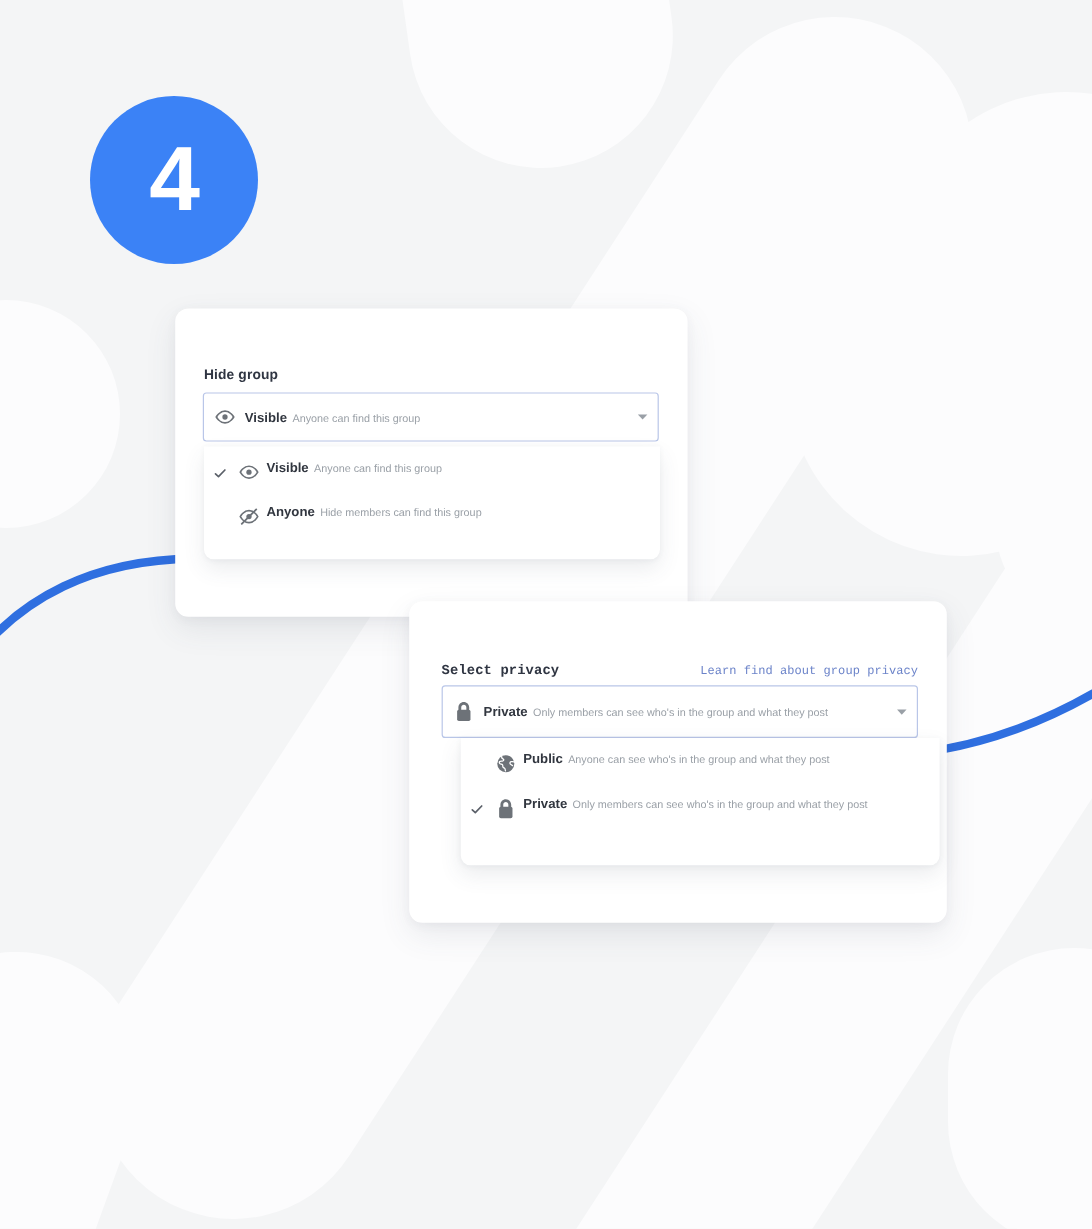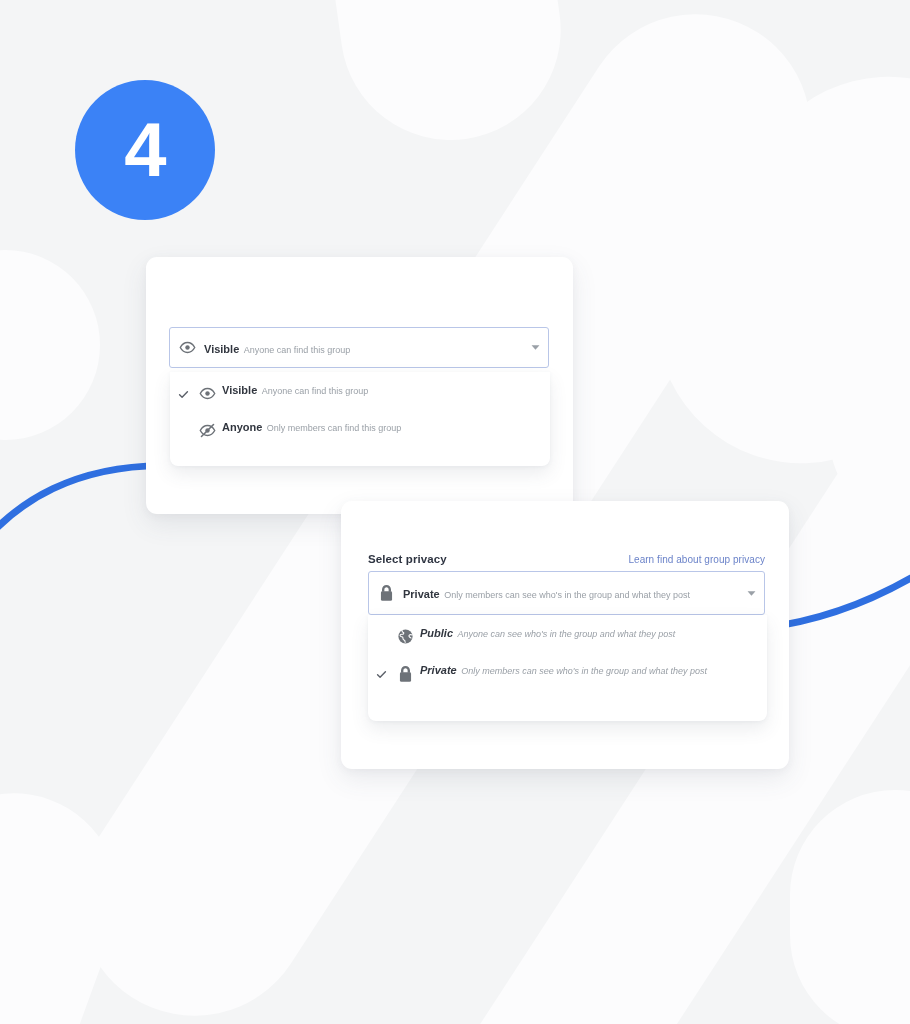--- a/index.html
+++ b/index.html
@@ -132,21 +132,21 @@
 
   .card-inner { position: relative; height: 100%; }
 
   .section-header {
     position: absolute;
     display: flex;
     align-items: baseline;
     justify-content: space-between;
   }
   #card-hide-group .section-header { left: 24px; top: 50px; width: 370px; }
-  #card-select-privacy .section-header { left: 27px; top: 52px; width: 397px; }
+  #card-select-privacy .section-header { left: 27px; top: 52px; width: 397px; font-family: Liberation Mono, monospace; }
 
   .section-title {
     font-size: 11.5px;
     font-weight: 700;
     color: #2f3542;
     letter-spacing: 0.1px;
   }
   .header-link {
     font-size: 10px;
     color: #6b83c9;
@@ -210,24 +210,23 @@
     border-radius: 0 0 8px 8px;
     z-index: 5;
     box-shadow: 0 8px 18px rgba(70, 80, 100, 0.10),
                 0 1px 4px rgba(70, 80, 100, 0.06);
   }
   #hide-group-menu {
     left: 170px; top: 372px;
     width: 380px; height: 94px;
   }
   #privacy-menu {
-    left: 368px; top: 615px;
+    left: 384px; top: 615px;
     width: 399px; height: 106px;
     z-index: 7;
-    font-style: italic;
   }
 
   .menu-item {
     display: flex;
     align-items: flex-start;
     padding: 7px 10px 7px 4px;
     cursor: pointer;
   }
   .mi-check {
     width: 18px;
@@ -282,20 +281,23 @@
 <svg id="curve-svg" viewBox="0 0 910 1024">
   <path d="M -30 560 C 60 430 240 445 420 540 C 590 630 760 680 940 560" fill="none" stroke="#2f6fe0" stroke-width="7" stroke-linecap="round"></path>
 </svg>
 
 <div id="step-badge">
   <span class="num">4</span>
 </div>
 
 <div class="card" id="card-hide-group">
   <div class="card-inner">
+    <div class="section-header">
+      <span class="section-title">Hide group</span>
+    </div>
 
     <div class="select-control" id="hide-group-select">
       <span class="sel-icon">
         <svg class="icon-svg" width="17" height="17" viewBox="0 0 24 24" fill="none" stroke="currentColor" stroke-width="2">
           <path d="M1.8 12S5.6 5 12 5s10.2 7 10.2 7-3.8 7-10.2 7S1.8 12 1.8 12z"></path>
           <circle cx="12" cy="12" r="3.1" fill="currentColor" stroke="none"></circle>
         </svg>
       </span>
       <span class="sel-text">
         <span class="sel-title">Visible</span>
@@ -334,21 +336,21 @@
     <span class="mi-check"></span>
     <span class="mi-icon">
       <svg class="icon-svg" width="17" height="17" viewBox="0 0 24 24" fill="none" stroke="currentColor" stroke-width="2">
         <path d="M1.8 12S5.6 5 12 5s10.2 7 10.2 7-3.8 7-10.2 7S1.8 12 1.8 12z"></path>
         <circle cx="12" cy="12" r="3.1" fill="currentColor" stroke="none"></circle>
         <path d="M3.5 20.5 L20.5 3.5" stroke-width="2.2" stroke-linecap="round"></path>
       </svg>
     </span>
     <span class="mi-text">
       <span class="mi-title">Anyone</span>
-      <span class="mi-sub">Only members can find this group</span>
+      <span class="mi-sub">Hide members can find this group</span>
     </span>
   </div>
 </div>
 
 <div class="card" id="card-select-privacy">
   <div class="card-inner">
     <div class="section-header">
       <span class="section-title">Select privacy</span>
       <a class="header-link" href="#">Learn find about group privacy</a>
     </div>

